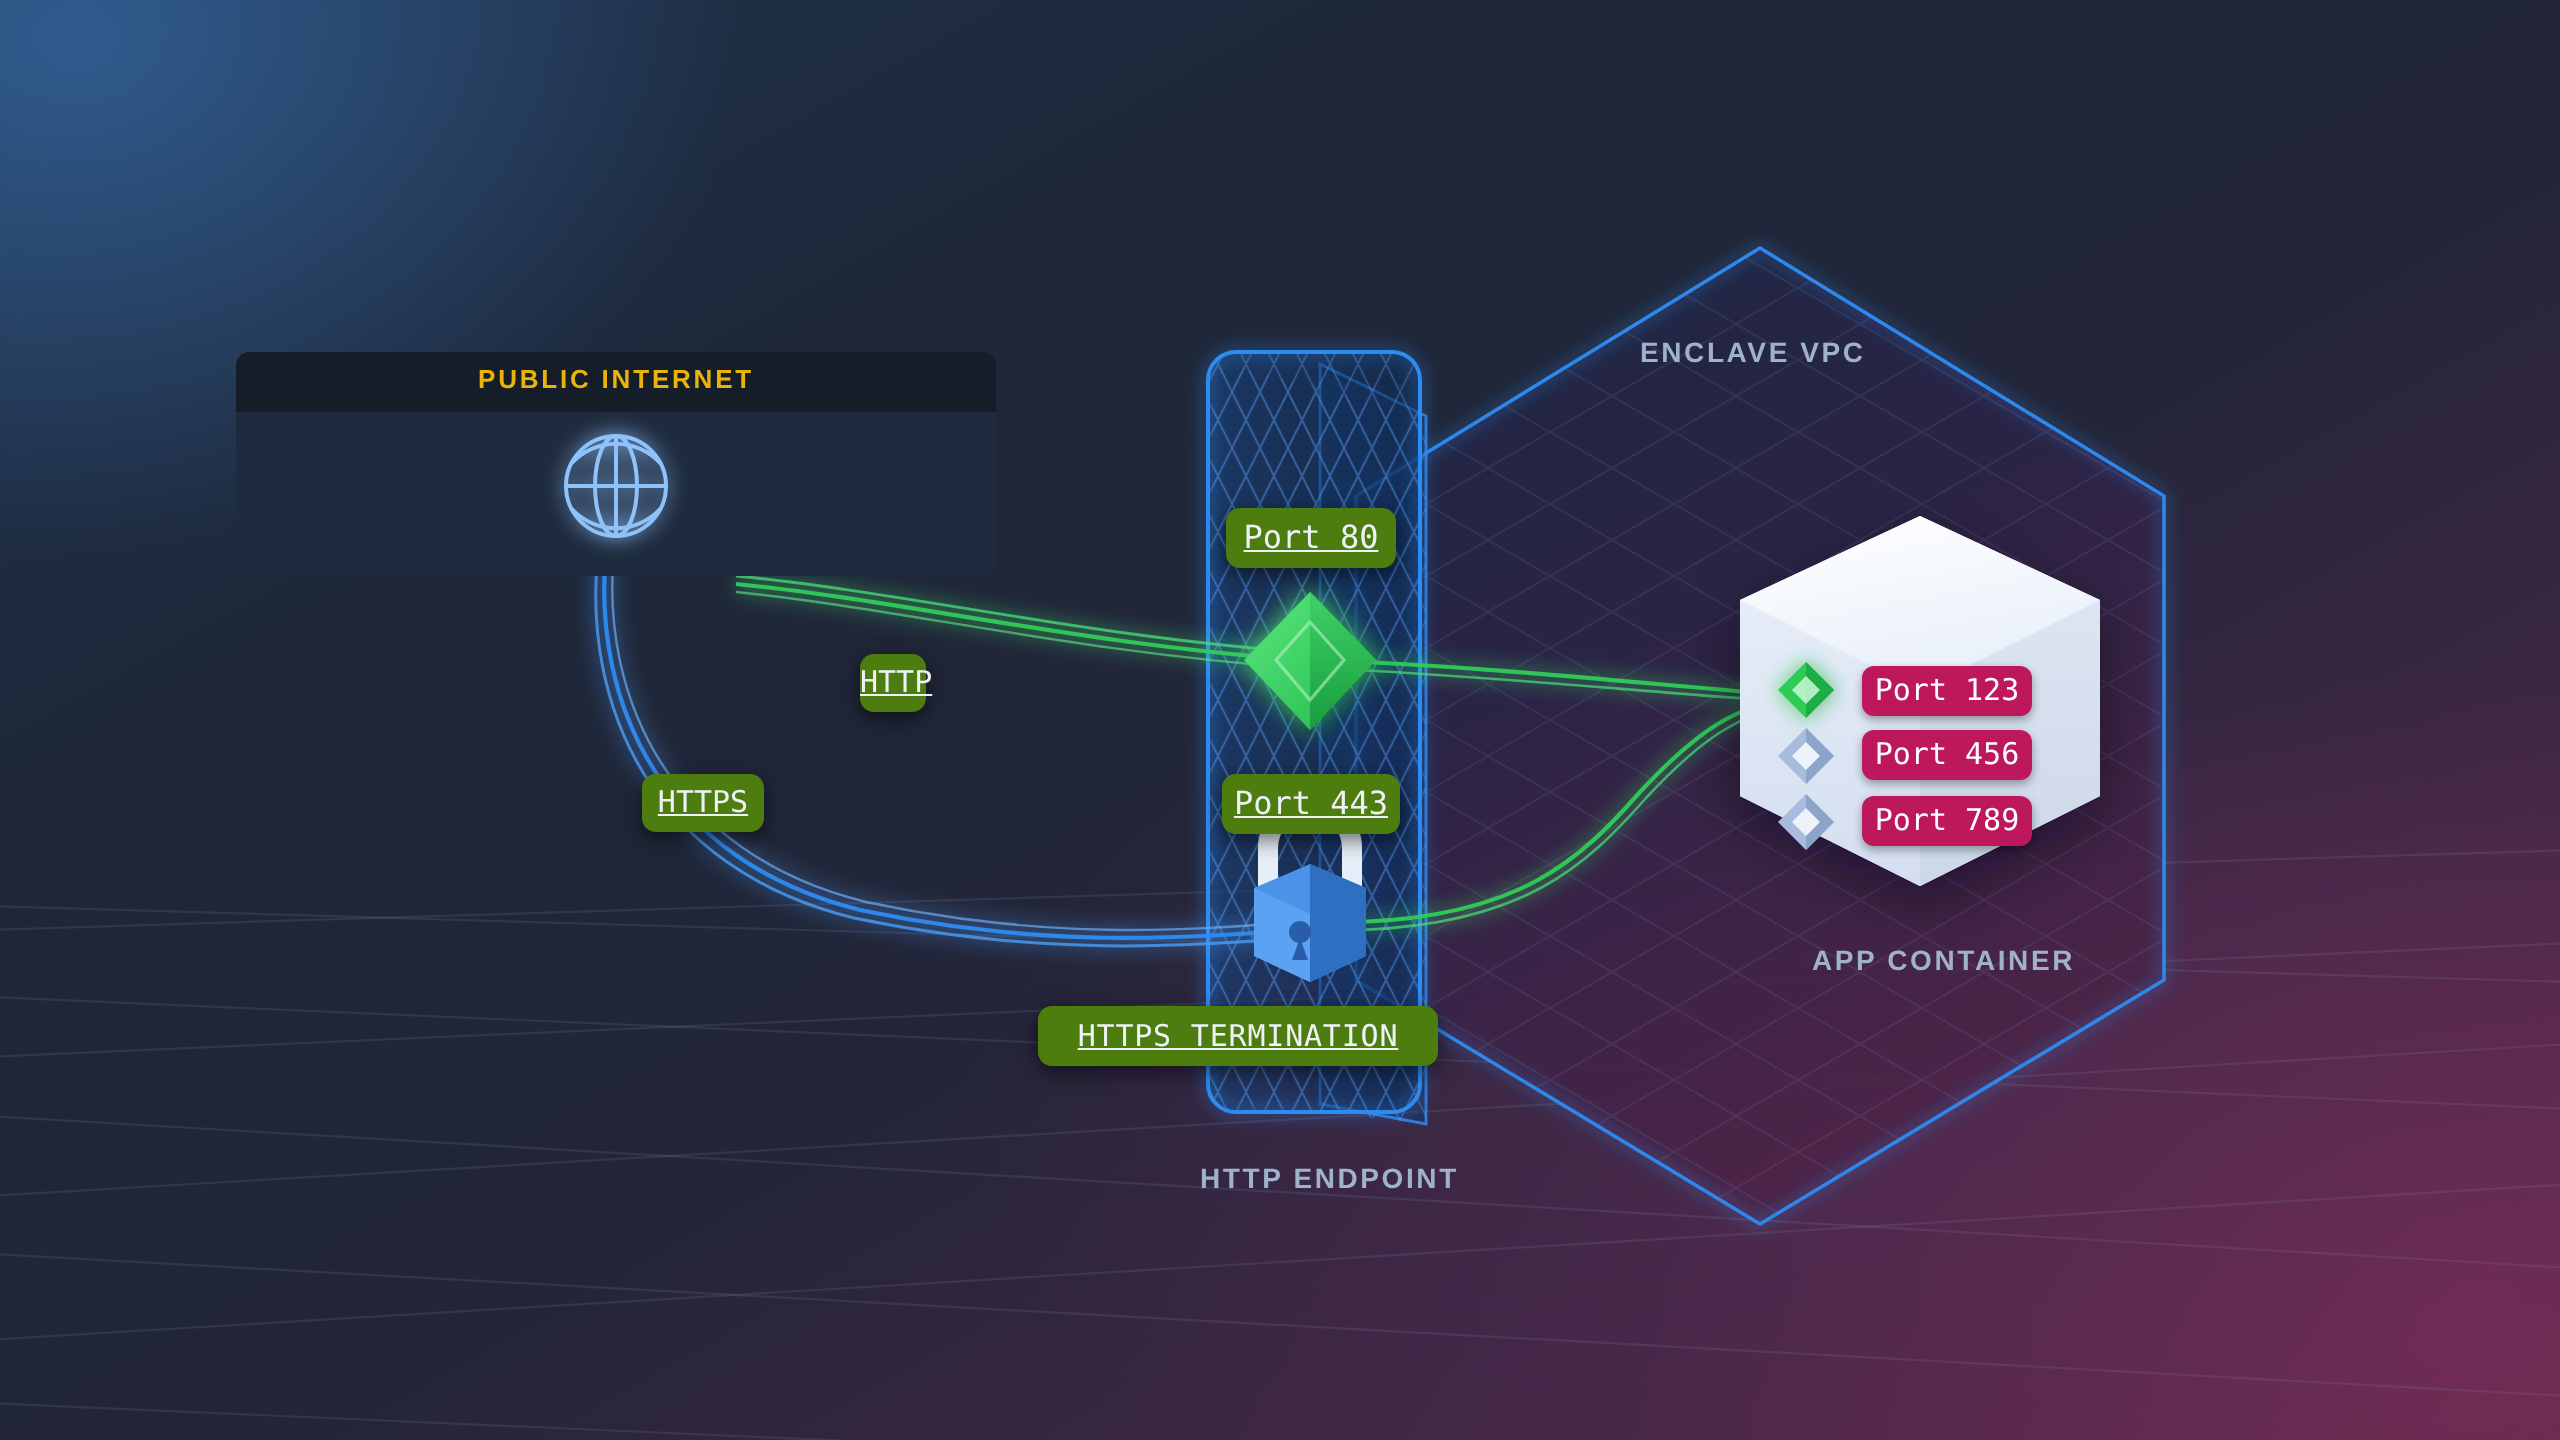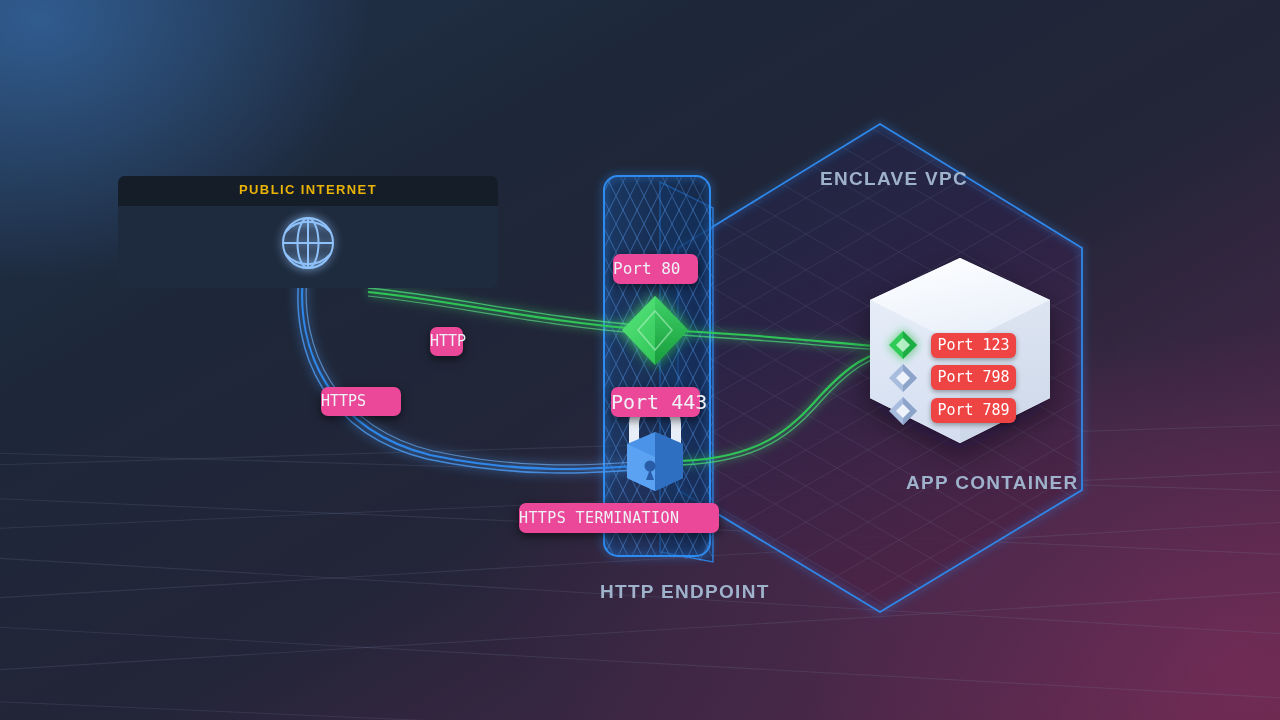--- a/index.html
+++ b/index.html
@@ -1,39 +1,39 @@
 <!DOCTYPE html>
 <html><head>
 <meta charset="utf-8">
 <style>
   html,body{margin:0;padding:0;background:#12182a;}
   body{width:1280px;height:720px;overflow:hidden;
        font-family:"Liberation Sans",sans-serif;}
   #stage{position:relative;width:1280px;height:720px;overflow:hidden;}
   #stage svg.layer{position:absolute;left:0;top:0;width:1280px;height:720px;}
   
-  .pill{position:absolute;background:#ec4899;color:#eef2f7;
+  .pill{position:absolute;background:#4d7c0f;color:#eef2f7;
         font-family:"DejaVu Sans Mono","Liberation Mono",monospace;
-        border-radius:7px;white-space:nowrap;
-        box-shadow:0 3px 10px rgba(0,0,0,.55);}
+        border-radius:7px;white-space:nowrap;text-align:center;
+        box-shadow:0 3px 10px rgba(0,0,0,.55);text-decoration:underline;}
   .pill.p80{left:613px;top:254px;width:85px;height:30px;line-height:30px;font-size:16px;}
-  .pill.p443{left:611px;top:387px;width:89px;height:30px;line-height:30px;font-size:20px;}
+  .pill.p443{left:611px;top:387px;width:89px;height:30px;line-height:30px;font-size:16px;}
   .pill.http{left:430px;top:327px;width:33px;height:29px;line-height:29px;font-size:15px;}
-  .pill.https{left:321px;top:387px;width:80px;height:29px;line-height:29px;font-size:15px;}
+  .pill.https{left:321px;top:387px;width:61px;height:29px;line-height:29px;font-size:15px;}
   .pill.term{left:519px;top:503px;width:200px;height:30px;line-height:30px;font-size:15px;
              letter-spacing:.4px;}
   
-  .cport{position:absolute;background:#ef4444;color:#fff;
+  .cport{position:absolute;background:#be185d;color:#fff;
          font-family:"DejaVu Sans Mono","Liberation Mono",monospace;
          font-size:15px;border-radius:6px;text-align:center;
          width:85px;height:25px;line-height:25px;left:931px;
          box-shadow:0 2px 5px rgba(0,0,0,.35);}
   .cport.c1{top:333px;} .cport.c2{top:365px;} .cport.c3{top:398px;}
   
-  .cap{position:absolute;color:#9fb2cc;font-size:19px;letter-spacing:1.3px;
+  .cap{position:absolute;color:#9fb2cc;font-size:14px;letter-spacing:1.3px;
        font-weight:600;white-space:nowrap;}
   .cap.vpc{left:820px;top:168px;}
   .cap.app{left:906px;top:472px;}
   .cap.ep{left:600px;top:581px;}
   .cap.pub{left:119px;top:182px;width:378px;text-align:center;color:#eab308;
            font-size:13px;letter-spacing:1.4px;}
   .panel{position:absolute;left:118px;top:176px;width:380px;height:112px;
          background:#1e2a3d;border-radius:7px;}
   .panel-head{position:absolute;left:0;top:0;width:380px;height:30px;
               background:#151d28;border-radius:7px 7px 0 0;}
@@ -296,20 +296,20 @@
     </g>
   </svg>
 
   <div class="pill p80">Port 80</div>
   <div class="pill p443">Port 443</div>
   <div class="pill http">HTTP</div>
   <div class="pill https">HTTPS</div>
   <div class="pill term">HTTPS TERMINATION</div>
 
   <div class="cport c1">Port 123</div>
-  <div class="cport c2">Port 798</div>
+  <div class="cport c2">Port 456</div>
   <div class="cport c3">Port 789</div>
 
   <div class="cap vpc">ENCLAVE VPC</div>
   <div class="cap app">APP CONTAINER</div>
   <div class="cap ep">HTTP ENDPOINT</div>
 
 </div>
 
 </body></html>

